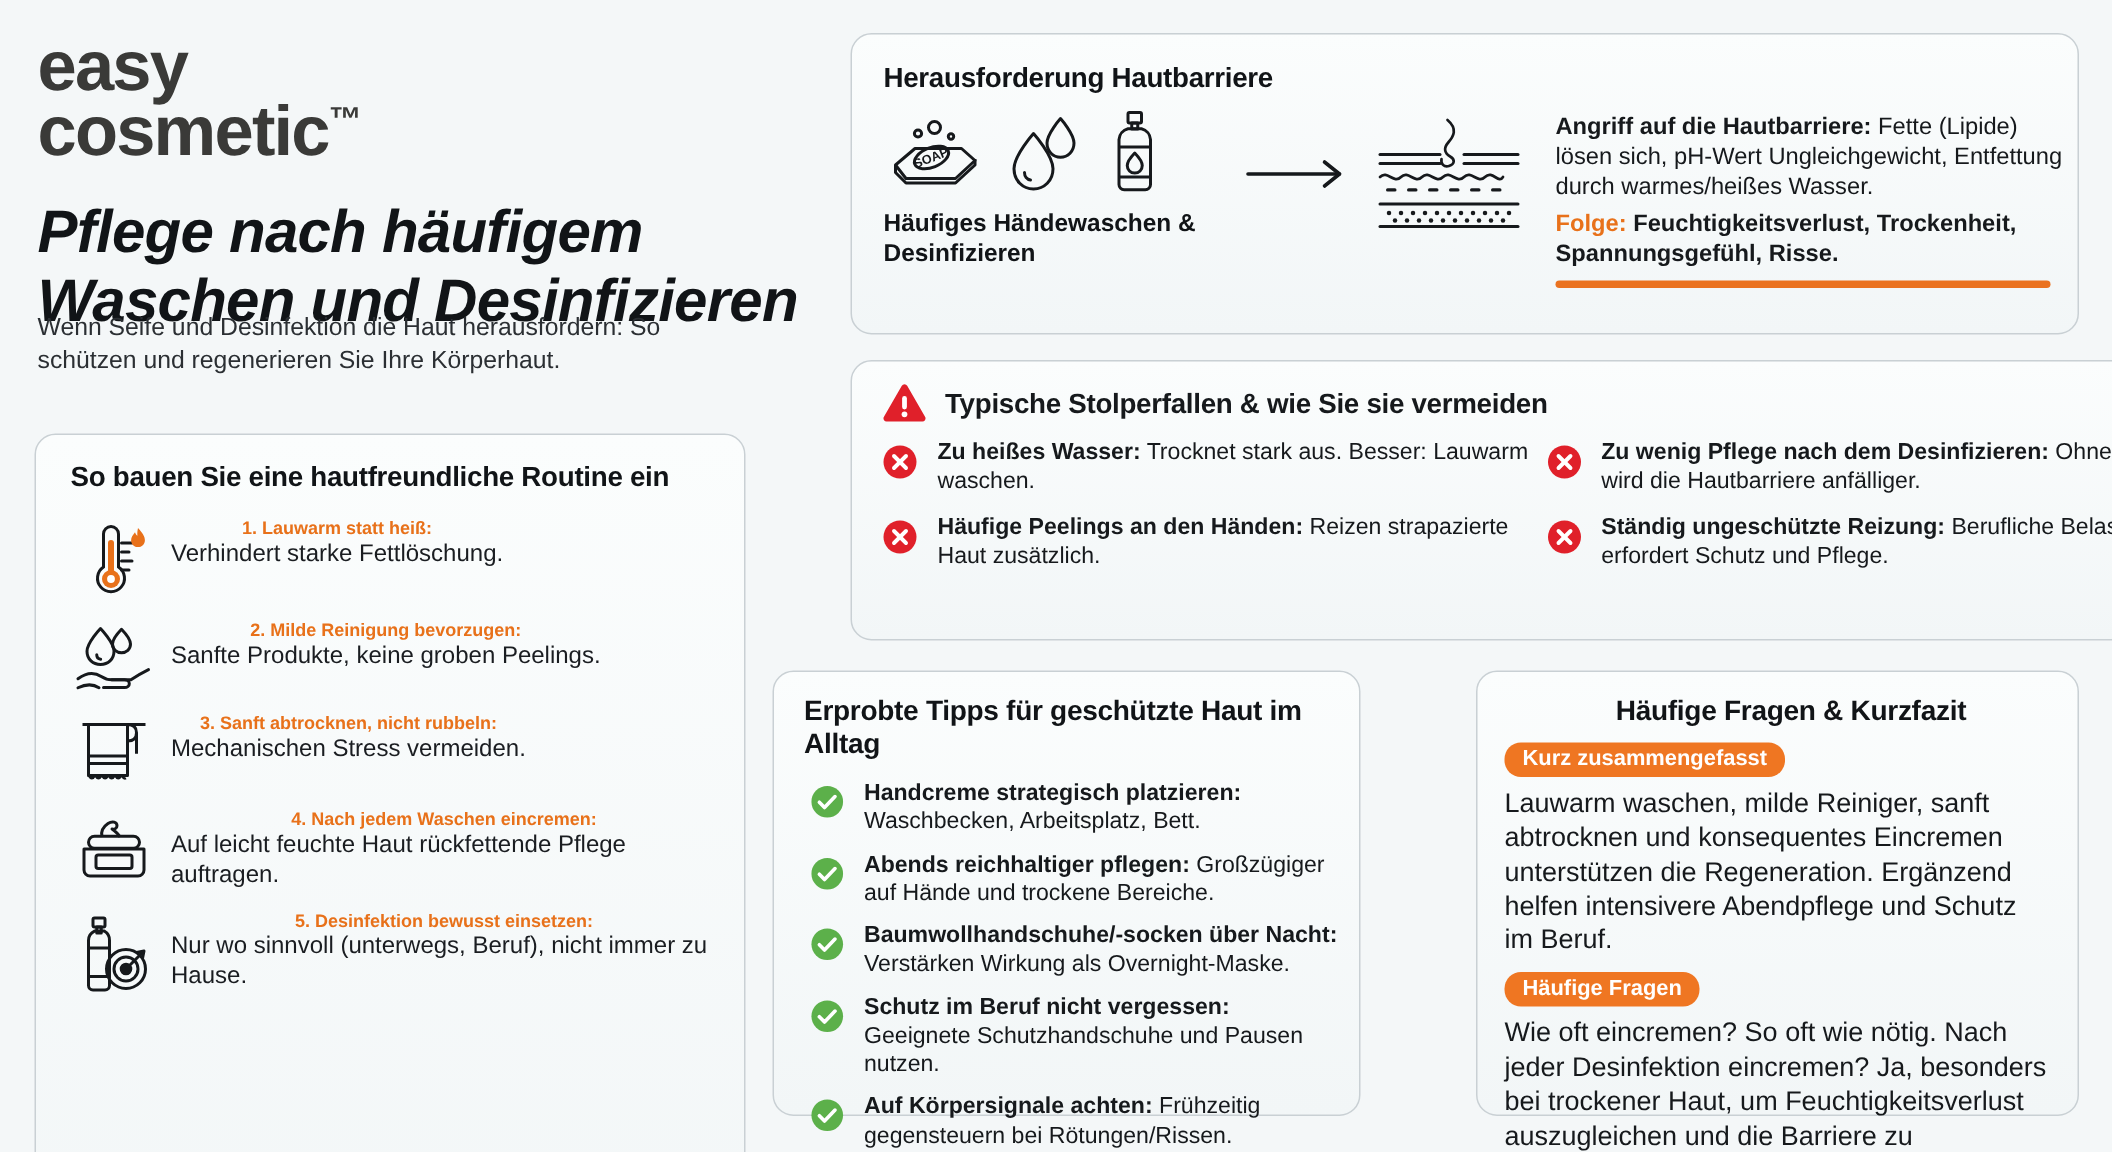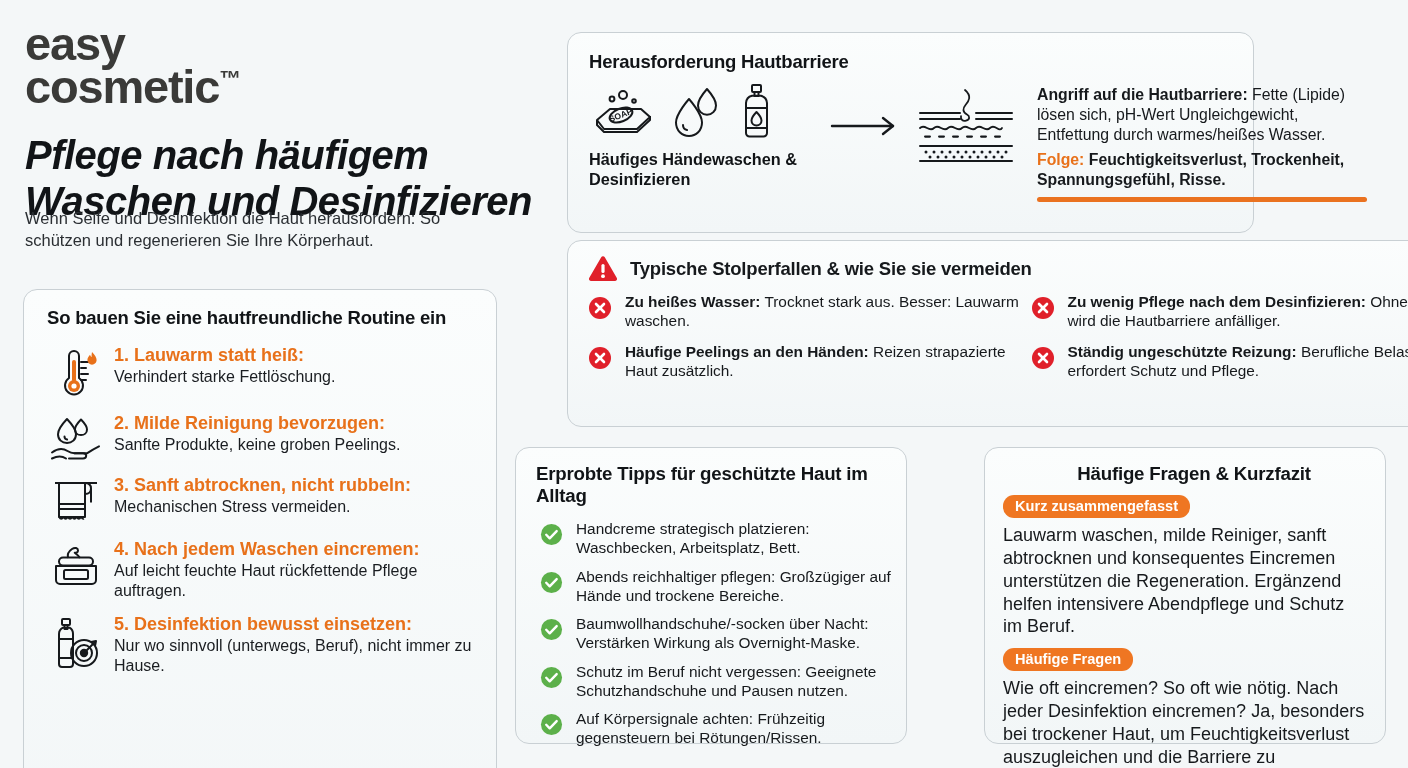--- a/index.html
+++ b/index.html
@@ -44,25 +44,25 @@
   .card-title {
     font-size: 18.5px; font-weight: 700; letter-spacing: -0.2px; color: #111417;
   }
   #routine-card .card-title { margin: 17px 0 0 23px; }
   .routine-list { margin: 14px 0 0 0; }
   .routine-item { display: flex; align-items: flex-start; padding: 0 18px 0 24px; margin-bottom: 11px; }
   .routine-item:last-child { margin-bottom: 0; }
   .r-ico { width: 56px; flex: 0 0 56px; display: flex; justify-content: center;
            align-items: flex-start; padding-top: 5px; }
   .r-txt { padding-left: 10px; padding-top: 2px; }
-  .r-head { font-size: 18px; font-weight: 700; color: #e8711a; line-height: 1.22; }
+  .r-head { font-size: 12px; font-weight: 700; color: #e8711a; line-height: 1.22; text-align: center; }
   .r-body { font-size: 16px; color: #1a1d21; line-height: 1.25; }
 
   
-  #challenge-card { left: 567px; top: 32px; width: 687px; height: 201px; }
+  #challenge-card { left: 567px; top: 22px; width: 819px; height: 201px; }
   #challenge-card .card-title { margin: 18px 0 0 21px; }
   .ch-row { display: flex; align-items: flex-start; margin-top: 10px; padding-left: 21px; }
   .ch-left { width: 228px; flex: 0 0 228px; }
   .ch-icons { display: flex; align-items: flex-end; gap: 18px; height: 58px; padding-left: 4px; }
   .ch-caption { font-size: 16.3px; font-weight: 700; line-height: 1.24; margin-top: 8px; color: #111417; }
   .ch-arrow { flex: 0 0 96px; display: flex; justify-content: center; align-items: center;
               height: 86px; }
   .ch-skin { flex: 0 0 106px; display: flex; justify-content: center; align-items: center;
              height: 86px; }
   .ch-text { flex: 1; padding-left: 18px; padding-top: 2px; }
@@ -85,21 +85,21 @@
   .pf-txt { padding-left: 11px; font-size: 15.4px; line-height: 1.26; color: #16191c; }
   .pf-txt b { font-weight: 700; }
 
   
   #tips-card { left: 515px; top: 447px; width: 392px; height: 297px; }
   #tips-card .card-title { margin: 15px 0 0 20px; font-size: 18.7px; }
   .tip-list { margin-top: 12px; padding: 0 14px 0 24px; }
   .tip-item { display: flex; align-items: flex-start; margin-bottom: 9px; }
   .tip-ico { flex: 0 0 24px; padding-top: 4px; }
   .tip-txt { padding-left: 12px; font-size: 15.4px; line-height: 1.25; color: #16191c; }
-  .tip-txt b { font-weight: 400; }
+  .tip-txt b { font-weight: 700; }
 
   
   #faq-card { left: 984px; top: 447px; width: 402px; height: 297px; }
   #faq-card .card-title { margin: 15px 0 0 18px; font-size: 18.7px; text-align: center; }
   .badge {
     display: inline-block; background: #ef7622; color: #fff;
     font-size: 14.6px; font-weight: 700; border-radius: 11px;
     padding: 3px 12px 4px 12px; margin: 10px 0 0 18px;
   }
   .faq-p { font-size: 18px; line-height: 1.27; color: #16191c;

